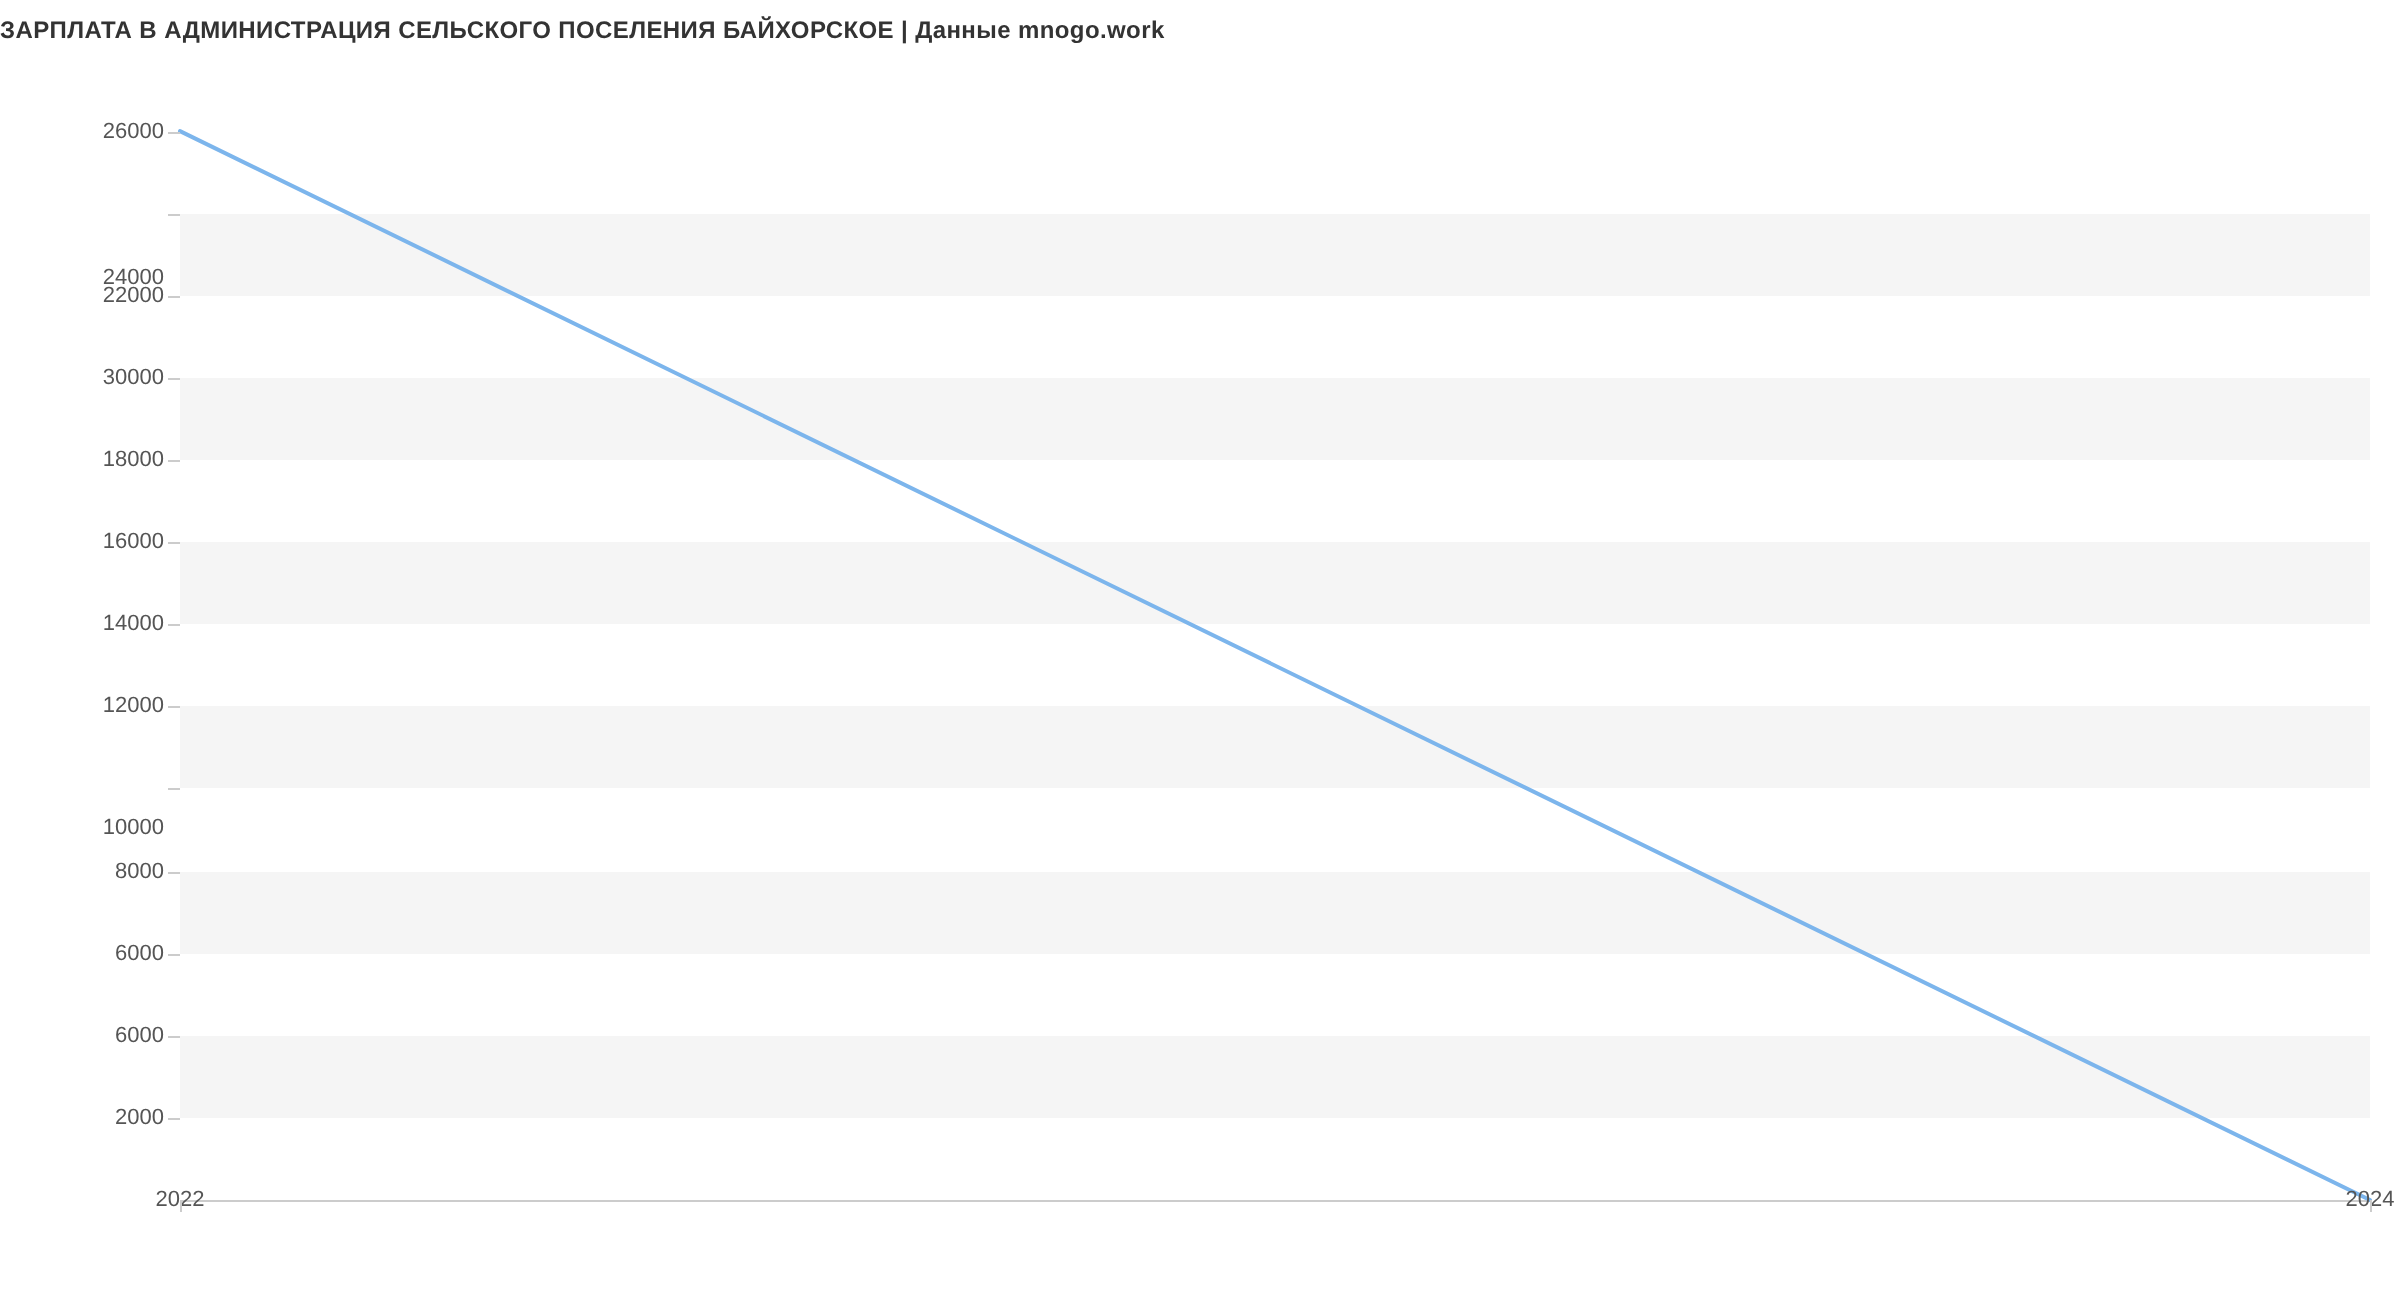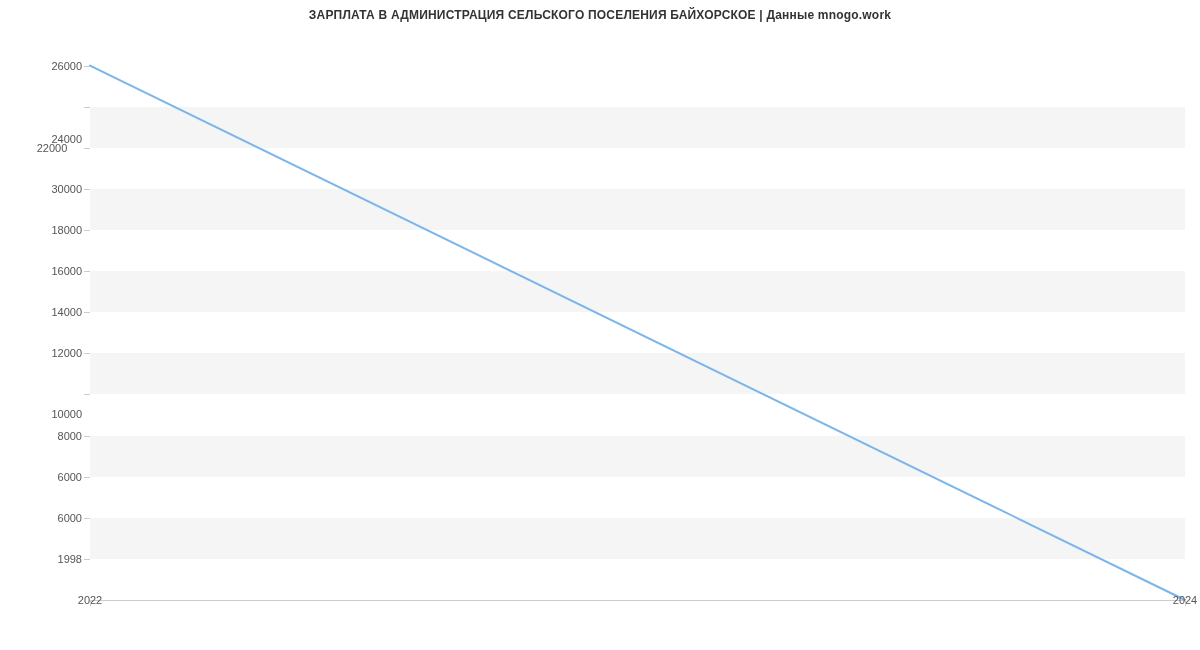--- a/index.html
+++ b/index.html
@@ -14,21 +14,21 @@
   .chart-container {
     position: relative;
     width: 1200px;
     height: 650px;
   }
   .chart-title {
     position: absolute;
     top: 8px;
     left: 0;
     right: 0;
-    text-align: center;
+    text-align: left;
     font-size: 12px;
     font-weight: bold;
     color: #333;
     letter-spacing: 0.2px;
   }
   .plot-area {
     position: absolute;
     left: 90px;
     top: 45px;
     width: 1095px;
@@ -91,41 +91,41 @@
       <div class="grid-band" style="top: 143.889px; height: 41.1111px;"></div>
       <div class="grid-band" style="top: 226.111px; height: 41.1111px;"></div>
       <div class="grid-band" style="top: 308.333px; height: 41.1111px;"></div>
       <div class="grid-band" style="top: 390.556px; height: 41.1111px;"></div>
       <div class="grid-band" style="top: 472.778px; height: 41.1111px;"></div>
 
     <svg class="line-layer" preserveAspectRatio="none" viewBox="0 0 1095 555">
         <path d="M0 20.555555555555543 L1095 555" fill="none" stroke="#7cb5ec" stroke-width="2" stroke-linecap="round"></path>
       </svg>
   </div>
-<div class="y-tick-label" style="top: 558.889px;">1998</div>
+<div class="y-tick-label" style="top: 558.889px;">2000</div>
     <div class="y-tick-mark" style="top: 558.889px;"></div>
     <div class="y-tick-label" style="top: 517.778px;">6000</div>
     <div class="y-tick-mark" style="top: 517.778px;"></div>
     <div class="y-tick-label" style="top: 476.667px;">6000</div>
     <div class="y-tick-mark" style="top: 476.667px;"></div>
     <div class="y-tick-label" style="top: 435.556px;">8000</div>
     <div class="y-tick-mark" style="top: 435.556px;"></div>
     <div class="y-tick-label" style="top: 394.444px; margin-top: 20px;">10000</div>
     <div class="y-tick-mark" style="top: 394.444px;"></div>
     <div class="y-tick-label" style="top: 353.333px;">12000</div>
     <div class="y-tick-mark" style="top: 353.333px;"></div>
     <div class="y-tick-label" style="top: 312.222px;">14000</div>
     <div class="y-tick-mark" style="top: 312.222px;"></div>
     <div class="y-tick-label" style="top: 271.111px;">16000</div>
     <div class="y-tick-mark" style="top: 271.111px;"></div>
     <div class="y-tick-label" style="top: 230px;">18000</div>
     <div class="y-tick-mark" style="top: 230px;"></div>
     <div class="y-tick-label" style="top: 188.889px;">30000</div>
     <div class="y-tick-mark" style="top: 188.889px;"></div>
-    <div class="y-tick-label" style="top: 147.778px; text-align: center;">22000</div>
+    <div class="y-tick-label" style="top: 147.778px;">22000</div>
     <div class="y-tick-mark" style="top: 147.778px;"></div>
     <div class="y-tick-label" style="top: 106.667px; margin-top: 32px;">24000</div>
     <div class="y-tick-mark" style="top: 106.667px;"></div>
     <div class="y-tick-label" style="top: 65.5556px;">26000</div>
     <div class="y-tick-mark" style="top: 65.5556px;"></div>
     <div class="x-tick-label" style="left: 90px;">2022</div>
     <div class="x-tick-mark" style="left: 90px;"></div>
     <div class="x-tick-label" style="left: 1185px;">2024</div>
     <div class="x-tick-mark" style="left: 1185px;"></div>
   </div>

